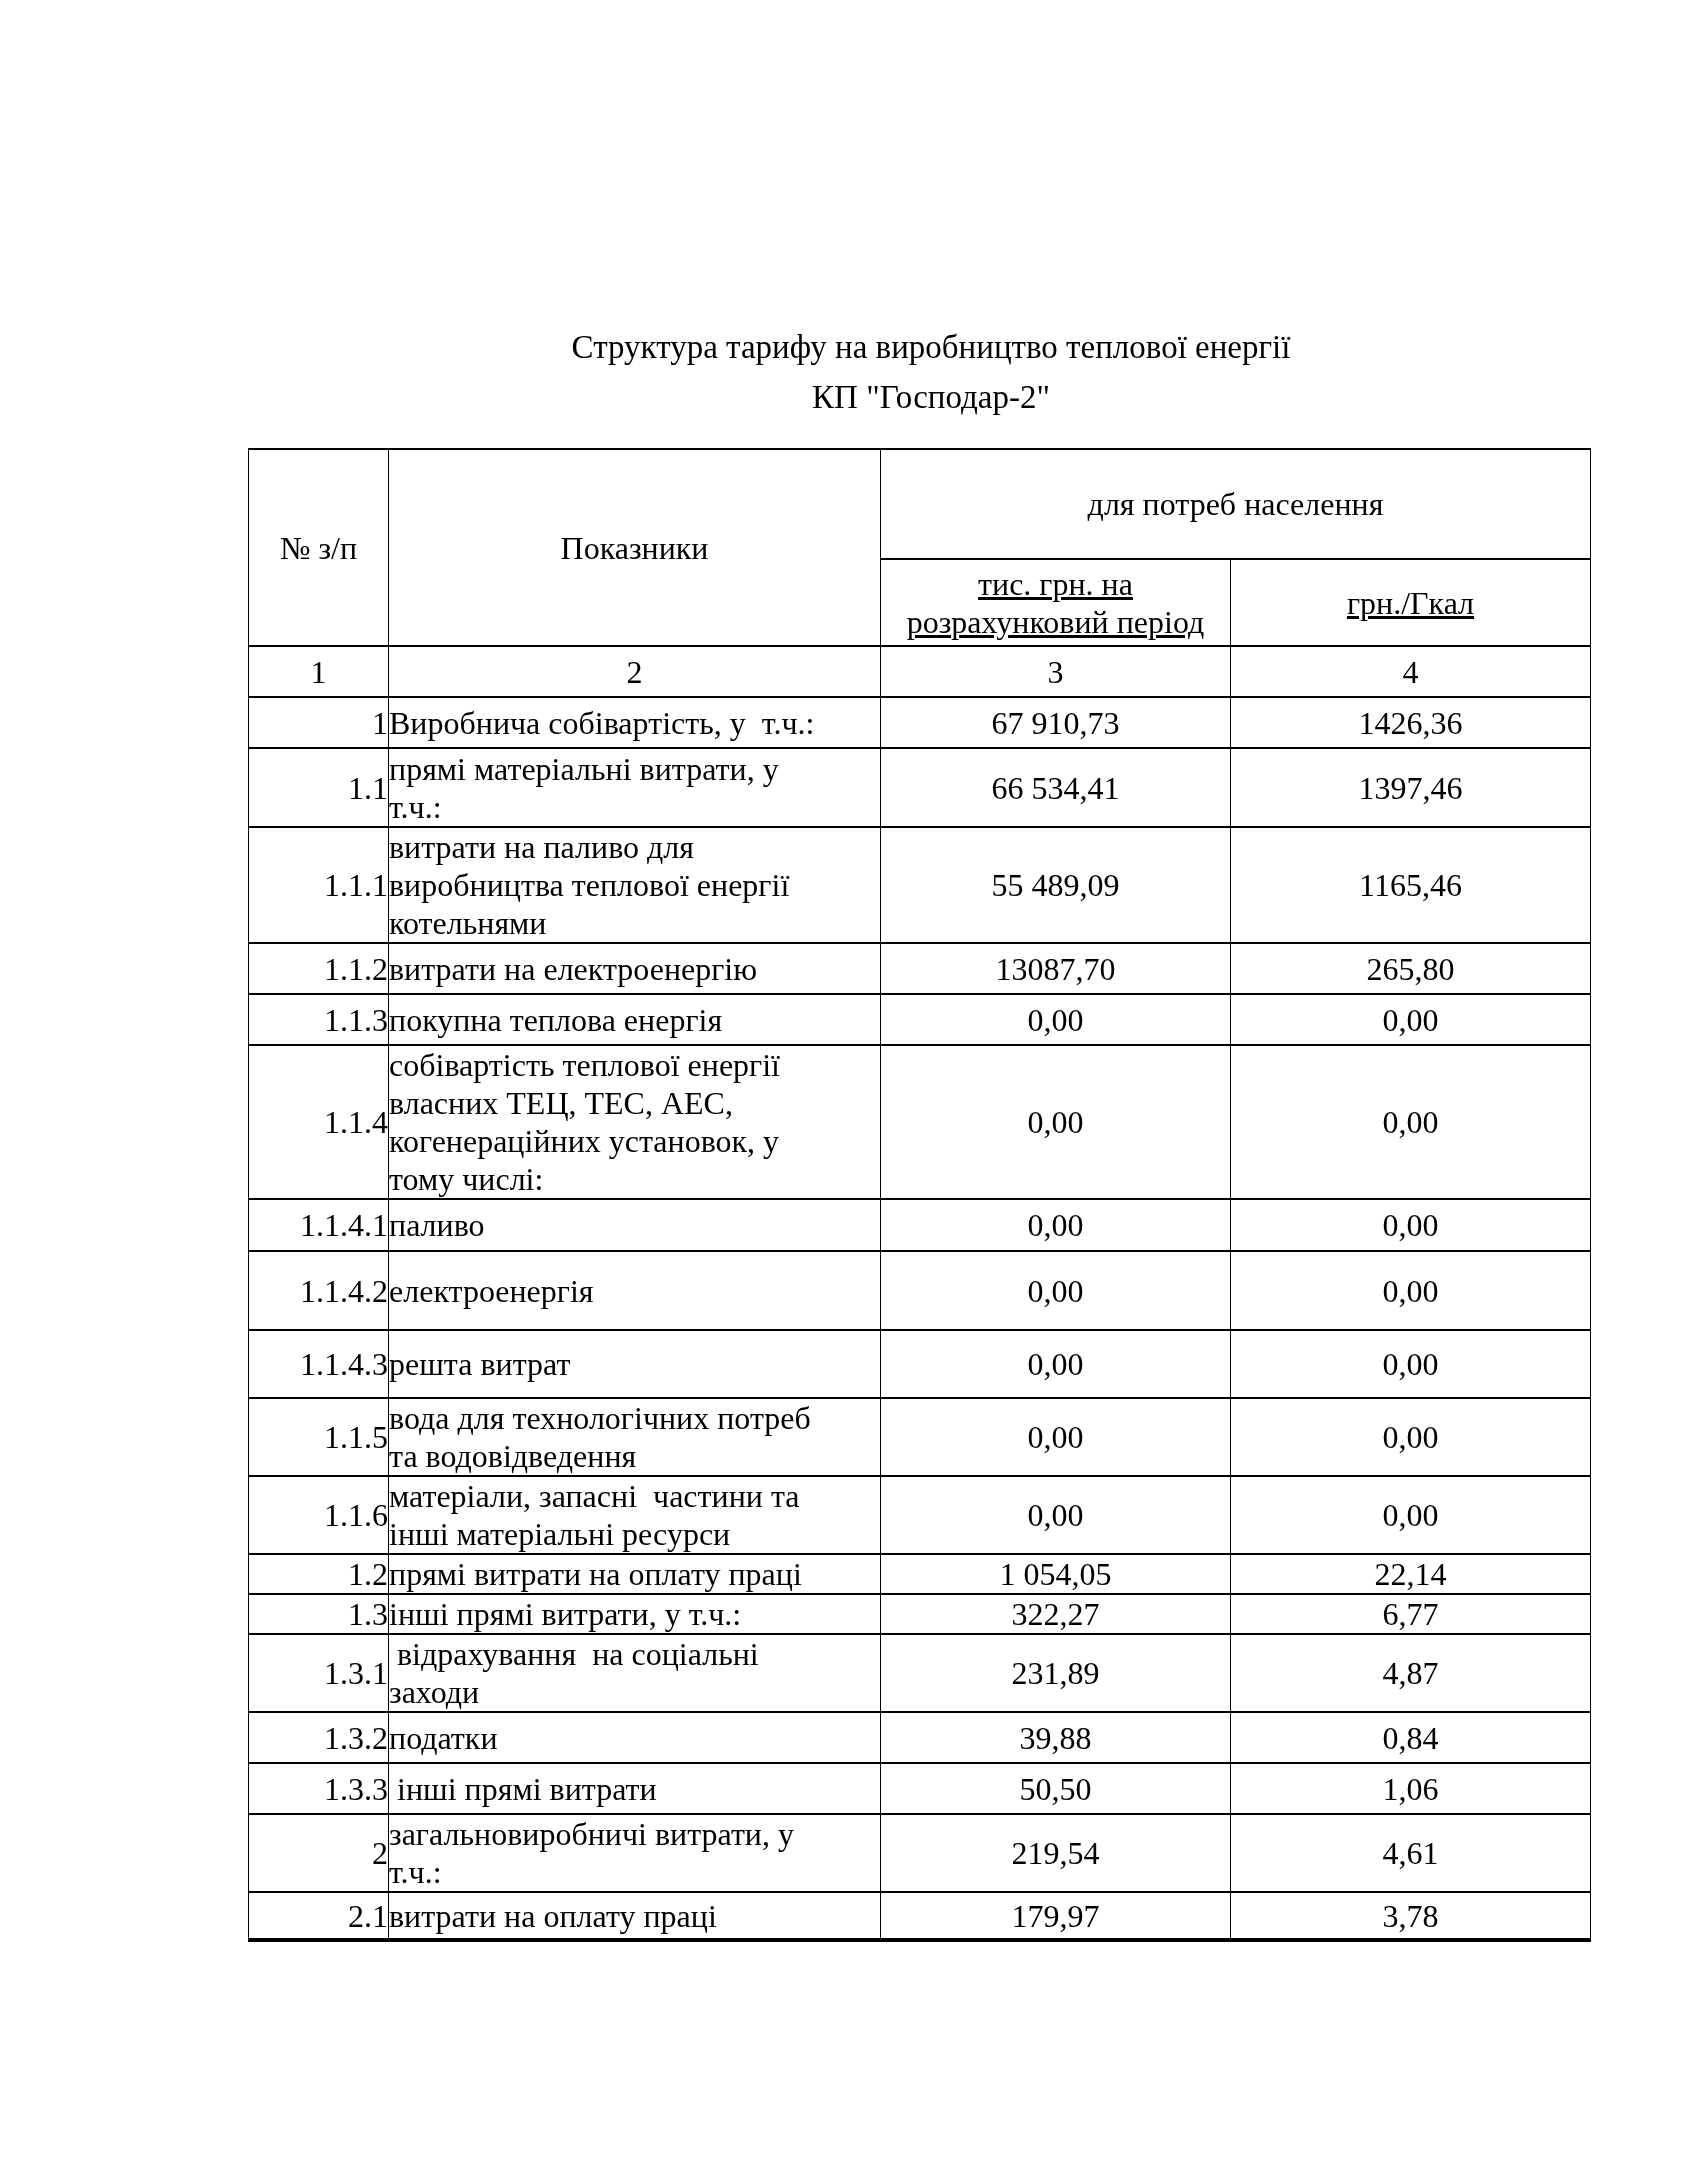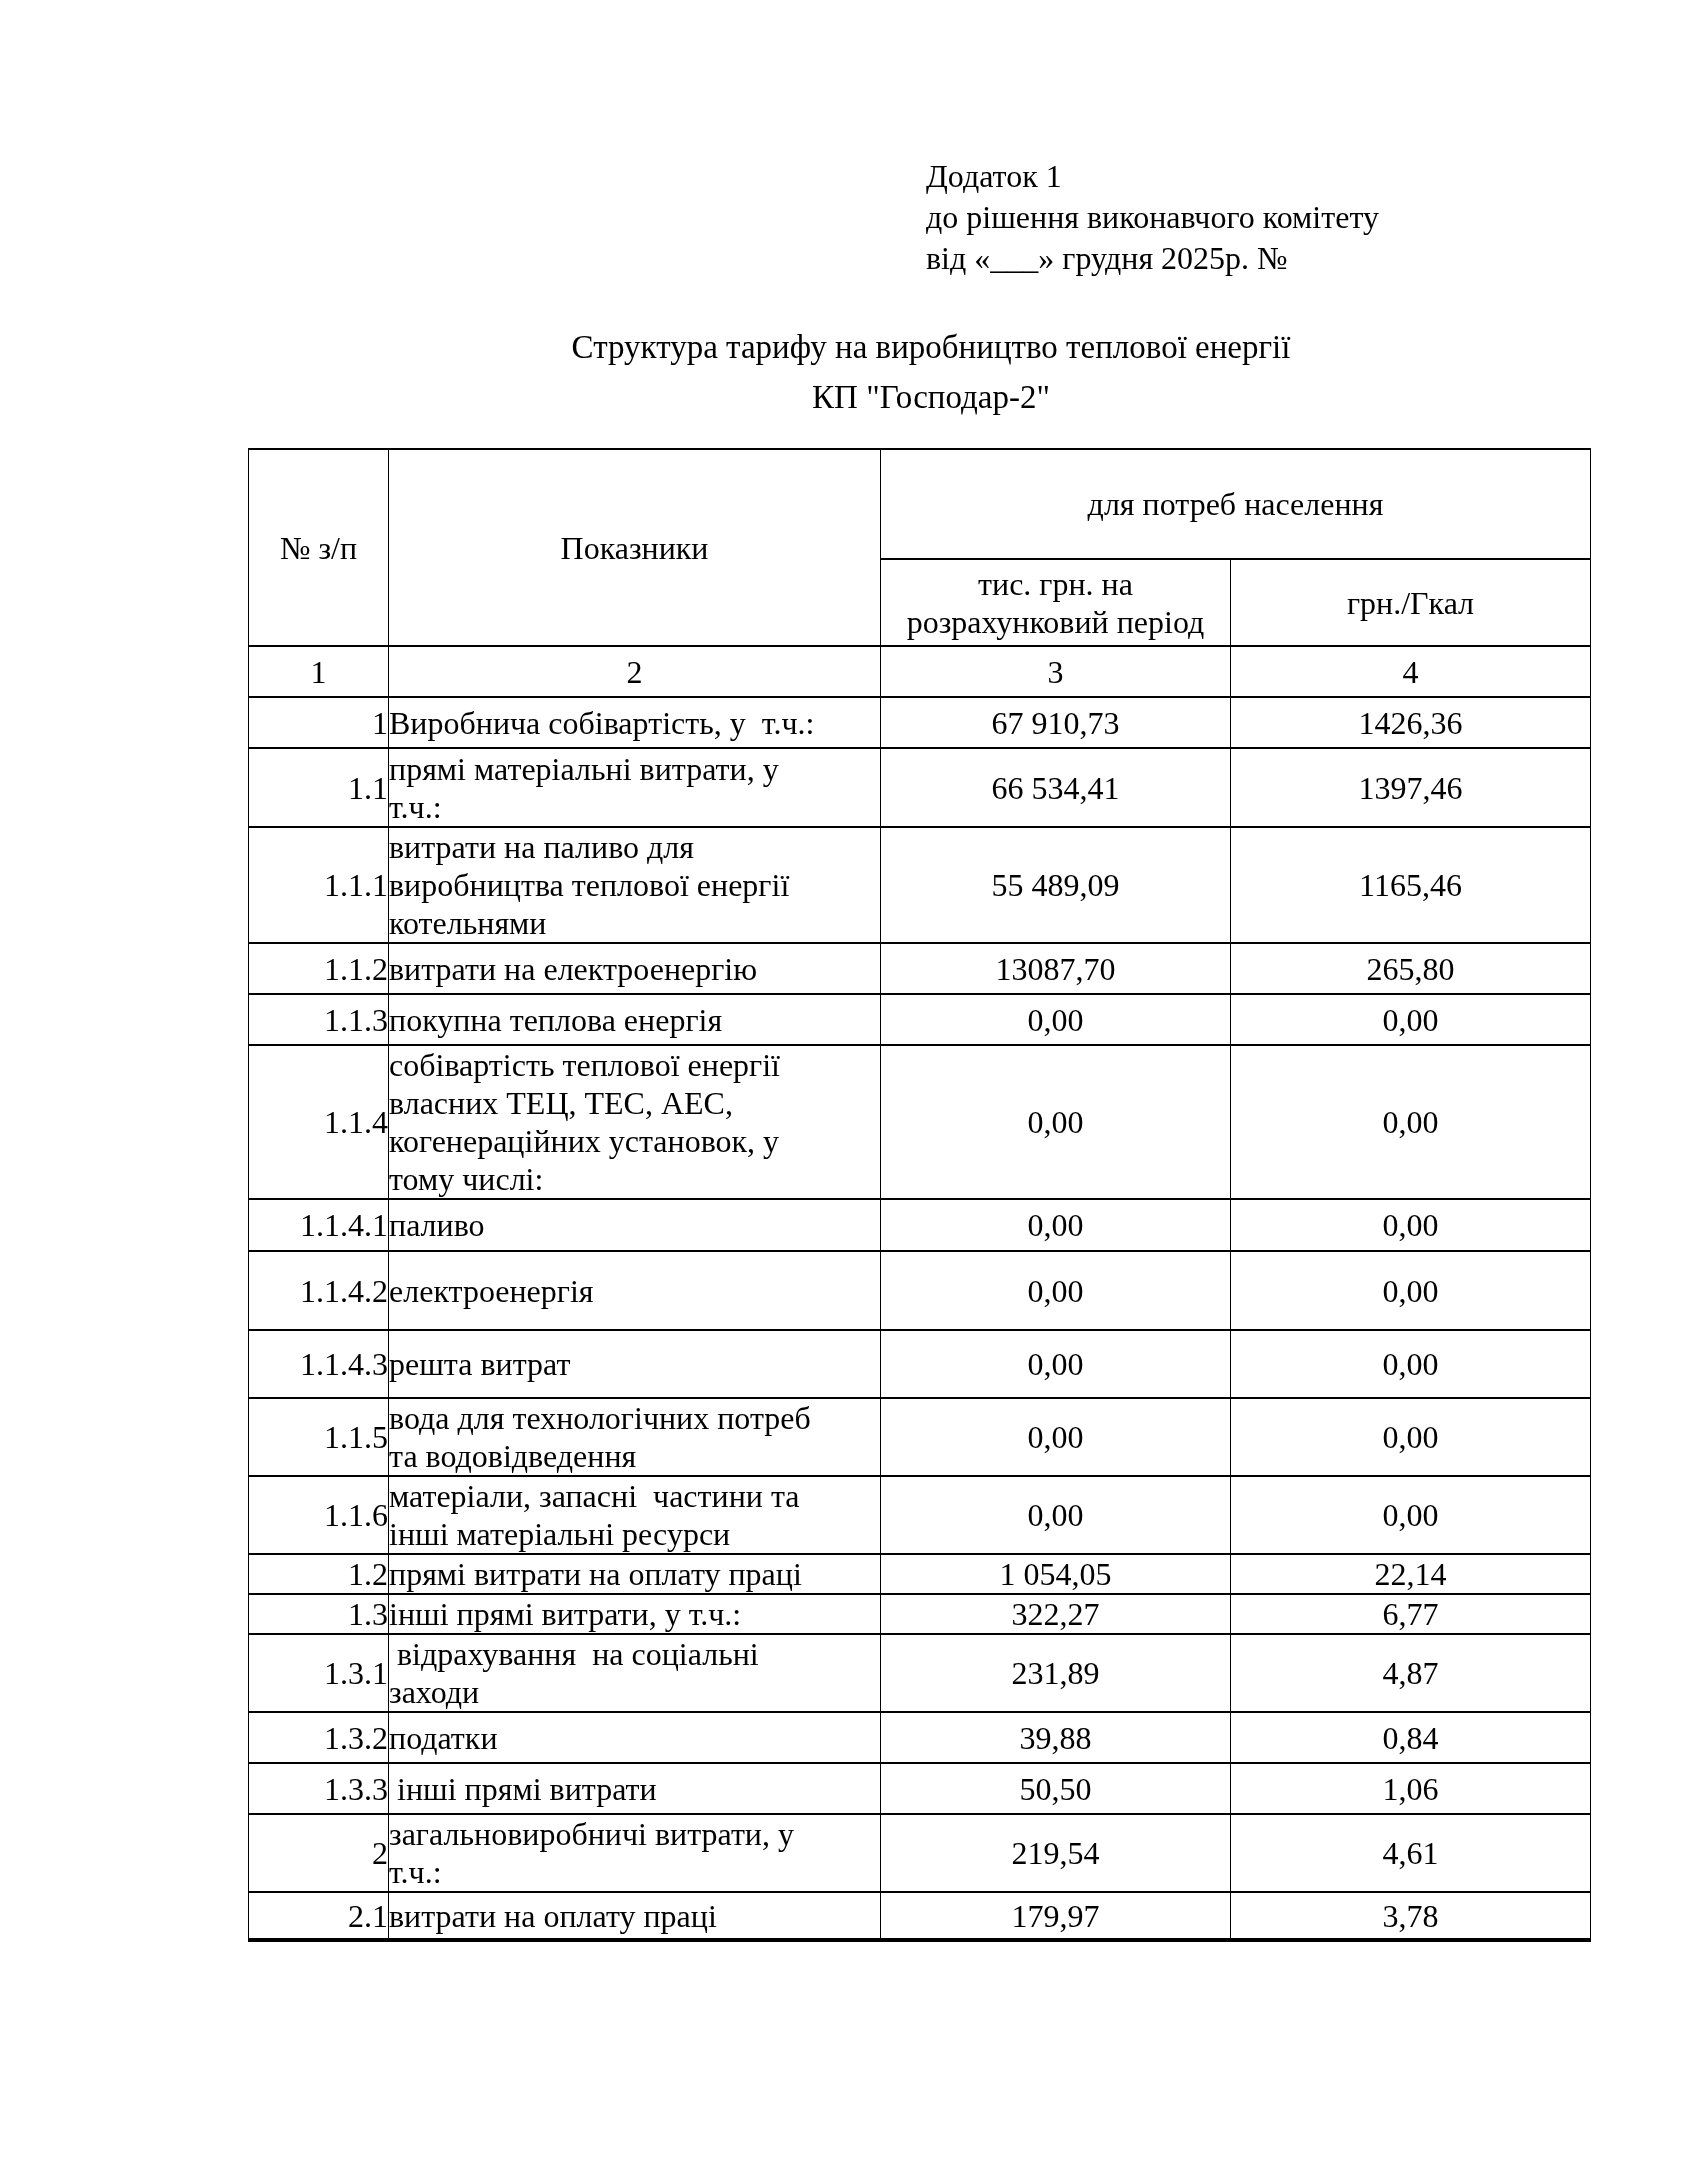--- a/index.html
+++ b/index.html
@@ -39,39 +39,34 @@
     border:1.3px solid #000;
     border-top-width:2.6px;
     border-bottom-width:2.6px;
     padding:0;
     vertical-align:middle;
     line-height:38px;
     font-weight:normal;
   }
   .tariff tbody tr:last-child td{border-bottom-width:4px;}
   .hr1{height:110px;}
-  .hr2{height:87px;}
+  .hr2{height:87px;text-decoration:underline;}
   .hr3{height:51px;}
   .tariff th{text-align:center;}
   .hr3 td{text-align:center;}
   .pre{white-space:pre-wrap;}
   .cell-num{text-align:right;padding-right:9.3px;}
   .cell-name{text-align:left;padding-left:10.6px;padding-right:5.3px;}
   .cell-val{text-align:center;}
 </style>
 </head>
 <body>
 
 <div class="page">
 
-  <div class="annex">
-    <div>Додаток 1</div>
-    <div>до рішення виконавчого комітету</div>
-    <div>від «___» грудня 2025р. №</div>
-  </div>
 
   <div class="title-block">
     <div>Структура тарифу на виробництво теплової енергії</div>
     <div>КП "Господар-2"</div>
   </div>
 
   <table class="tariff">
     <colgroup>
       <col class="c1">
         <col class="c2">

